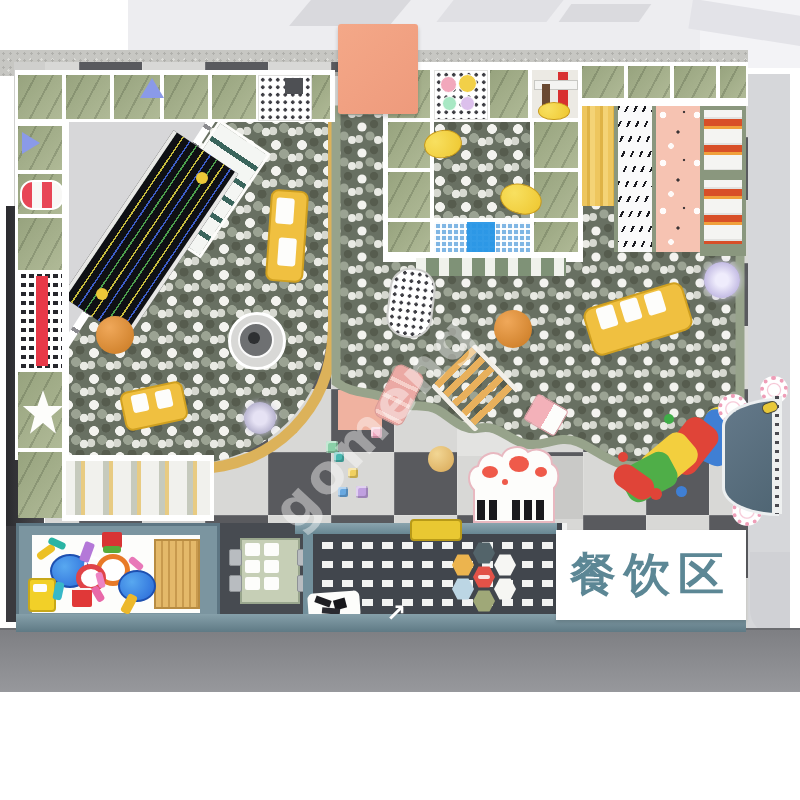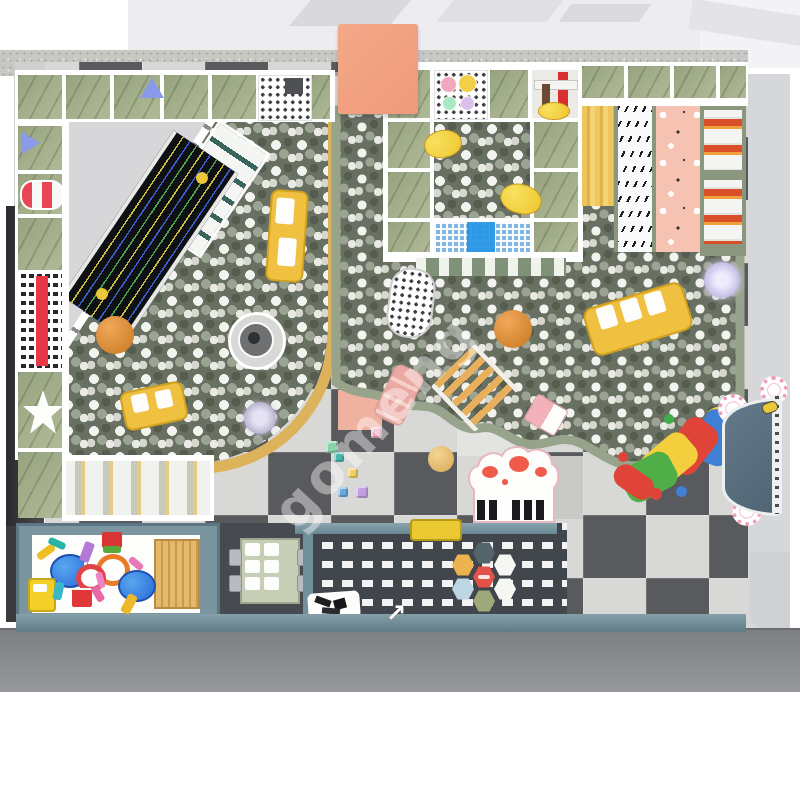--- a/index.html
+++ b/index.html
@@ -294,20 +294,23 @@
   <div class="abs" style="left:295px;top:523px;width:262px;height:11px;background:linear-gradient(to bottom,#8aa4ae,#688793)"></div>
   <div class="abs" style="left:410px;top:519px;width:48px;height:18px;background:#e9c832;border:2px solid #b89a18;border-radius:4px"></div>
   <div class="abs" style="left:308px;top:592px;width:52px;height:28px;background:#fdfdfb;border-radius:6px;transform:rotate(-4deg)"></div>
   <div class="abs" style="left:315px;top:598px;width:16px;height:7px;background:#1e1e22;transform:rotate(20deg)"></div>
   <div class="abs" style="left:334px;top:599px;width:12px;height:10px;background:#17171b;transform:rotate(-15deg)"></div>
   <div class="abs" style="left:322px;top:608px;width:18px;height:6px;background:#2a2a30;transform:rotate(5deg)"></div>
   <div class="abs" style="left:312px;top:616px;width:42px;height:6px;background:#e04438"></div>
 
   <div class="abs" style="left:16px;top:614px;width:730px;height:18px;background:linear-gradient(to bottom,#86a0aa,#5f7a85)"></div>
 
+  <div class="abs" style="left:556px;top:530px;width:190px;height:90px;background:#fff;box-shadow:0 2px 3px rgba(0,0,0,.15)">
+    <div class="signtext">餐饮区</div>
+  </div>
 
   <div class="abs hexa" style="left:473px;top:541px;width:22px;height:24px;background:#53646a"></div>
   <div class="abs hexa" style="left:494px;top:553px;width:22px;height:24px;background:#f6f6f3"></div>
   <div class="abs hexa" style="left:494px;top:577px;width:22px;height:24px;background:#f6f6f3"></div>
   <div class="abs hexa" style="left:473px;top:589px;width:22px;height:24px;background:#9fa878"></div>
   <div class="abs hexa" style="left:452px;top:577px;width:22px;height:24px;background:#bcd6e4"></div>
   <div class="abs hexa" style="left:452px;top:553px;width:22px;height:24px;background:#ecb44e"></div>
   <div class="abs hexa" style="left:473px;top:565px;width:22px;height:24px;background:#e25248"></div>
   <div class="abs" style="left:478px;top:575px;width:12px;height:4px;border-radius:2px;background:rgba(255,255,255,.85)"></div>
 

